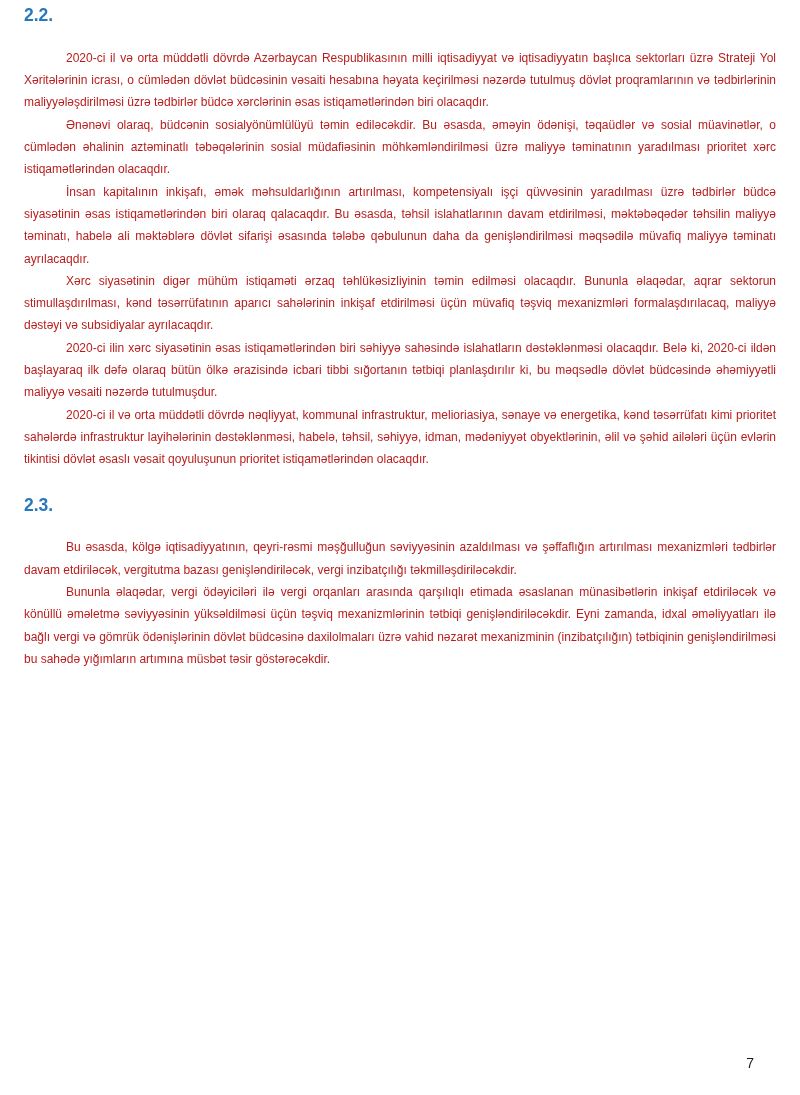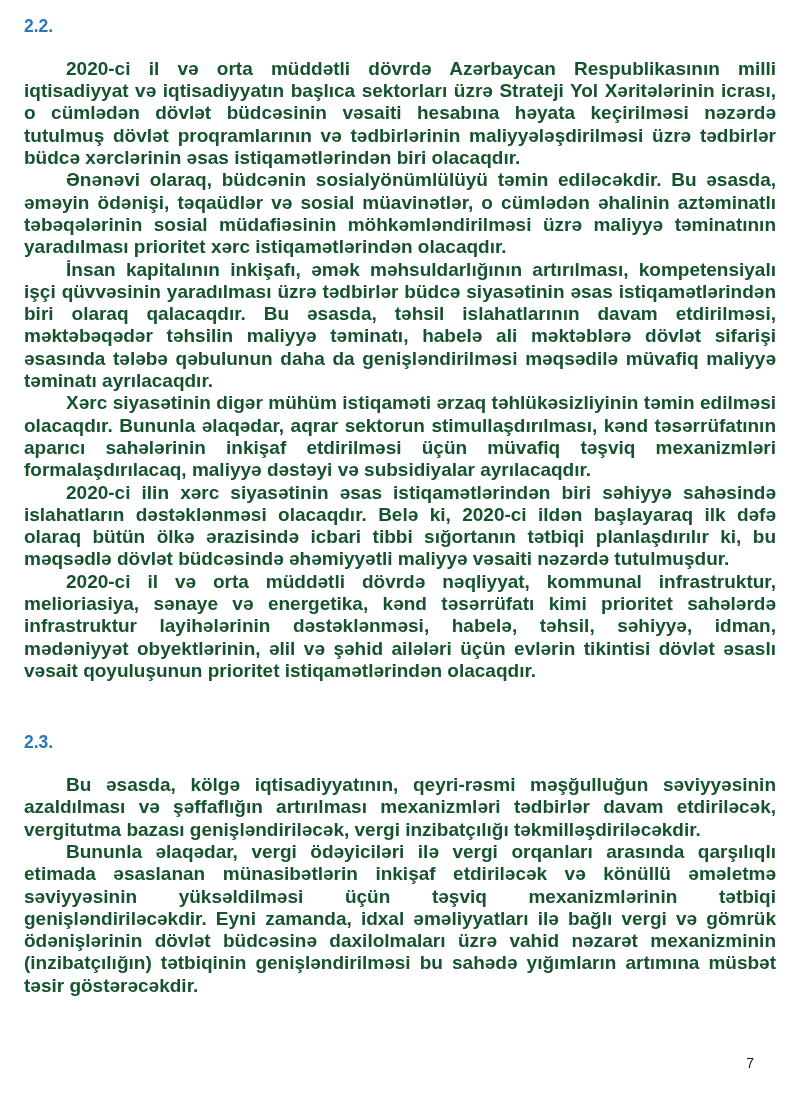--- a/index.html
+++ b/index.html
@@ -7,47 +7,46 @@
   body {
     width: 800px;
     height: 1095px;
     font-family: "Liberation Sans", sans-serif;
     color: #1b1b1b;
   }
   .page {
     position: relative;
     width: 800px;
     height: 1095px;
-    padding: 16px 24px 0 24px;
+    padding: 5px 24px 0 24px;
     background: #ffffff;
     overflow: hidden;
   }
   .section-heading {
     display: flex;
     align-items: baseline;
     color: #2878be;
     font-weight: bold;
     font-size: 17.5px;
     line-height: 1.25;
     margin-bottom: 20px;
   }
   .section-heading .num {
     width: 48px;
     flex: 0 0 48px;
   }
   .section-gap {
-    margin-top: 50px;
+    margin-top: 24px;
   }
   .para {
-    font-size: 19px;
+    font-size: 12px;
     line-height: 22.3px;
     text-align: justify;
     text-indent: 42px;
-    color: #14532d;
-    font-weight: bold;
+    color: #b91c1c;
   }
   .page-number {
     position: absolute;
     right: 46px;
     bottom: 24px;
     font-size: 14px;
     color: #1b1b1b;
   }
 </style>
 </head>

